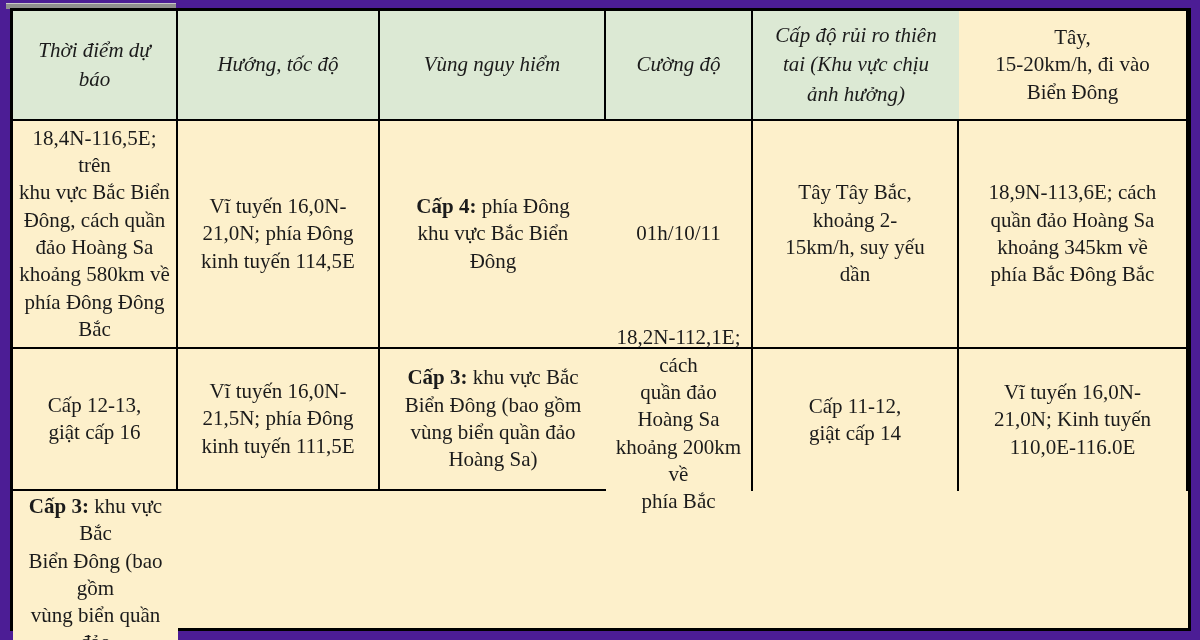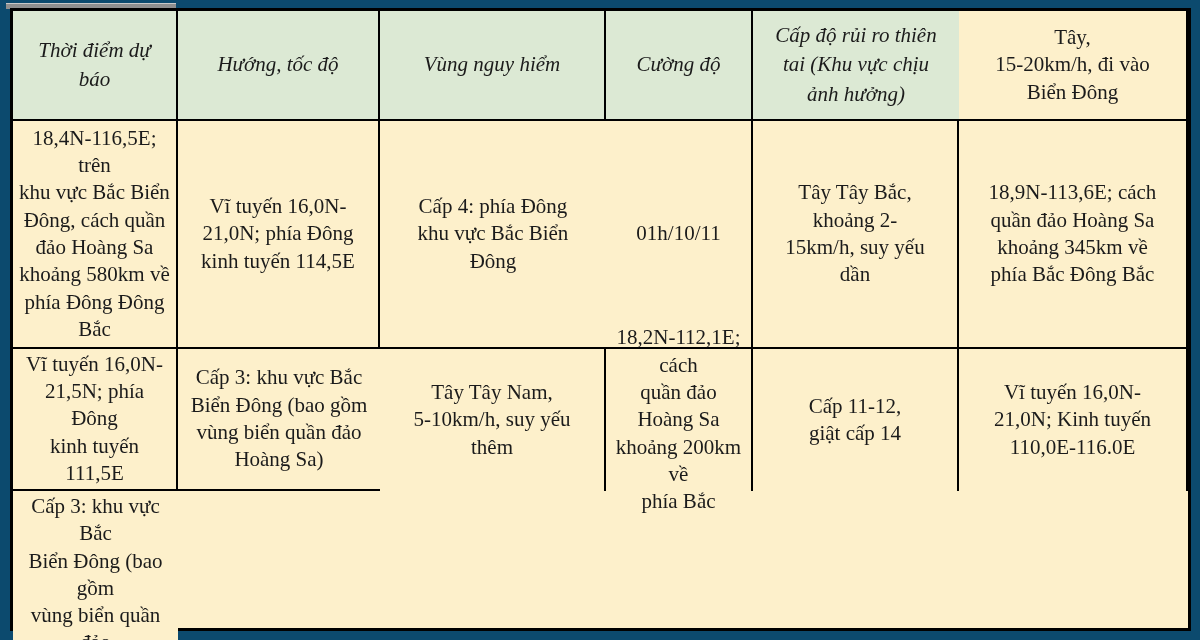--- a/index.html
+++ b/index.html
@@ -8,21 +8,21 @@
     background: #ffffff;
     width: 1200px;
     height: 640px;
     overflow: hidden;
     font-family: "Liberation Serif", "DejaVu Serif", serif;
   }
   .page {
     position: relative;
     width: 1200px;
     height: 640px;
-    background: #0c4a6e;
+    background: #4c1d95;
   }
   .artifact {
     position: absolute;
     left: 6px;
     top: 3px;
     width: 170px;
     height: 5px;
     background: #8f8f8f;
     border-top: 1px solid #c8c8c8;
   }
@@ -54,21 +54,21 @@
     line-height: 1.3;
     background: #fdf0cb;
   }
   .cell.lastcol { border-right: none; }
   .cell.lastrow { border-bottom: none; }
   .head {
     background: #dce9d4;
     font-style: italic;
     line-height: 1.4;
   }
-  .rl { font-weight: normal; }
+  .rl { font-weight: bold; }
   .risk-inner { display: inline; }
 </style>
 </head>
 <body>
 
 <div class="page">
   <div class="artifact"></div>
 
   <div class="ttable">
 
@@ -100,31 +100,30 @@
 
     <div class="cell">01h/10/11</div>
     <div class="cell">Tây Tây Bắc,
 khoảng 2-
 15km/h, suy yếu
 dần</div>
     <div class="cell">18,9N-113,6E; cách
 quần đảo Hoàng Sa
 khoảng 345km về
 phía Bắc Đông Bắc</div>
+    <div class="cell">Cấp 12-13,
+giật cấp 16</div>
     <div class="cell">Vĩ tuyến 16,0N-
 21,5N; phía Đông
 kinh tuyến 111,5E</div>
     <div class="cell lastcol"><span class="risk-inner"><b class="rl">Cấp 3:</b> <span>khu vực Bắc
 Biển Đông (bao gồm
 vùng biển quần đảo
 Hoàng Sa)</span></span></div>
 
-    <div class="cell lastrow">Tây Tây Nam,
-5-10km/h, suy yếu
-thêm</div>
     <div class="cell lastrow">18,2N-112,1E; cách
 quần đảo Hoàng Sa
 khoảng 200km về
 phía Bắc</div>
     <div class="cell lastrow">Cấp 11-12,
 giật cấp 14</div>
     <div class="cell lastrow">Vĩ tuyến 16,0N-
 21,0N; Kinh tuyến
 110,0E-116.0E</div>
     <div class="cell lastcol lastrow"><span class="risk-inner"><b class="rl">Cấp 3:</b> <span>khu vực Bắc

